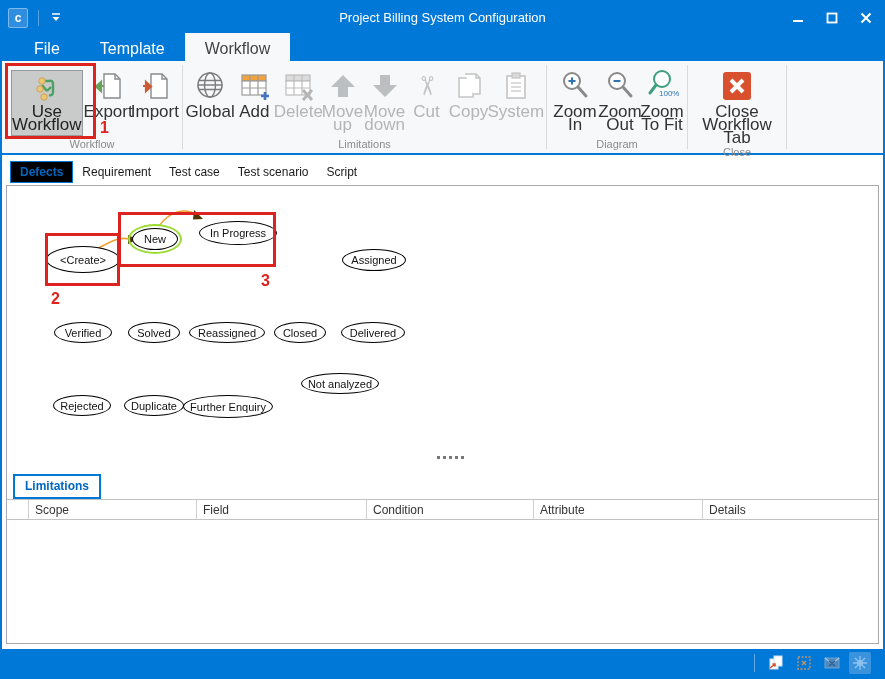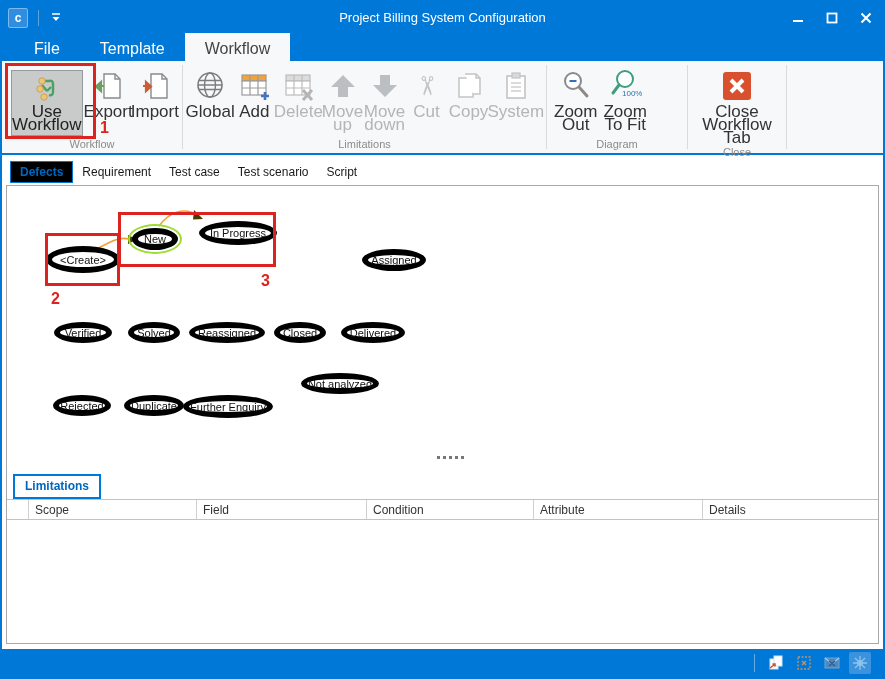--- a/index.html
+++ b/index.html
@@ -54,21 +54,21 @@
   .ann-num { position:absolute; color:#dd2320; font-weight:bold; font-size:16px; pointer-events:none; }
   .ribbon-bottom-line { height:2px; background:#0078d7; flex:0 0 auto; }
   
   .doc-tabs { height:30px; background:#fff; display:flex; align-items:center; padding:4px 4px 0 8px; flex:0 0 auto; }
   .doc-tab { font-size:12px; color:#1a1a1a; padding:3px 9px; }
   .doc-tab.active { color:#0067c0; font-weight:bold; border:1px solid #0078d7; background:#000000; }
   
   .main-box { margin:0 4px; border:1px solid #a9a9a9; flex:1; display:flex; flex-direction:column; background:#fff; overflow:hidden; }
   .diagram { position:relative; height:286px; background:#fff; flex:0 0 auto; }
   .dnode {
-    position:absolute; border:6px solid #000000; border-radius:50%;
+    position:absolute; border:1px solid #000000; border-radius:50%;
     background:#fff; display:flex; align-items:center; justify-content:center;
     font-size:11px; color:#111; white-space:nowrap;
   }
   .dnode.selected { outline:2px solid #9ddc32; outline-offset:2px; }
   .arrow-layer { position:absolute; left:0; top:0; width:100%; height:100%; }
   .splitter-dots { position:absolute; left:430px; top:270px; display:flex; gap:3px; }
   .splitter-dots i { width:3px; height:3px; background:#777; display:block; }
   
   .lim-tabs { height:27px; display:flex; align-items:flex-end; padding-left:6px; flex:0 0 auto; }
   .lim-tab { font-size:12px; font-weight:bold; color:#0067c0; border:2px solid #0078d7; background:#fff; padding:3px 10px 4px; }
@@ -249,20 +249,30 @@
     </div>
     <div class="rgroup-sep"></div>
 
     <div class="rgroup" style="width:140px;">
       <div class="rgroup-body">
         <div class="rbtn">
           <span class="ricon">
             <svg width="32" height="32" viewBox="0 0 32 32">
               <circle cx="13" cy="11" r="8" fill="#fff" stroke="#8a8a8a" stroke-width="2"></circle>
               <path d="M19 17 L27 26" stroke="#8a8a8a" stroke-width="3" stroke-linecap="round"></path>
+              <path d="M9.5 11 h7 M13 7.5 v7" stroke="#2e74b5" stroke-width="2"></path>
+            </svg>
+          </span>
+          <span class="rlabel">Zoom In</span>
+        </div>
+        <div class="rbtn">
+          <span class="ricon">
+            <svg width="32" height="32" viewBox="0 0 32 32">
+              <circle cx="13" cy="11" r="8" fill="#fff" stroke="#8a8a8a" stroke-width="2"></circle>
+              <path d="M19 17 L27 26" stroke="#8a8a8a" stroke-width="3" stroke-linecap="round"></path>
               <path d="M9.5 11 h7" stroke="#2e74b5" stroke-width="2"></path>
             </svg>
           </span>
           <span class="rlabel">Zoom
 Out</span>
         </div>
         <div class="rbtn">
           <span class="ricon">
             <svg width="34" height="34" viewBox="0 0 34 34">
               <circle cx="17" cy="10" r="8" fill="#fff" stroke="#3f9e7c" stroke-width="2"></circle>
@@ -314,21 +324,21 @@
       <svg class="arrow-layer" width="885" height="286">
         <path d="M84 66 C100 58 110 50 122 53" fill="none" stroke="#f0a030" stroke-width="1.6"></path>
         <polygon points="121,49 130,53.5 121,58" fill="#4d3800"></polygon>
         <path d="M152 40 C162 26 178 20 191 30" fill="none" stroke="#f0a030" stroke-width="1.6"></path>
         <polygon points="187,24 196,33 186,33.5" fill="#4d3800"></polygon>
       </svg>
       <div id="diagram-nodes">
           <div class="dnode" style="left: 39px; top: 60px; width: 74px; height: 27px;">&lt;Create&gt;</div>
           <div class="dnode selected" style="left: 125px; top: 42px; width: 46px; height: 22px;">New</div>
           <div class="dnode" style="left: 192px; top: 35px; width: 78px; height: 24px;">In Progress</div>
-          <div class="dnode" style="left: 355px; top: 63px; width: 64px; height: 22px;">Assigned</div>
+          <div class="dnode" style="left: 335px; top: 63px; width: 64px; height: 22px;">Assigned</div>
           <div class="dnode" style="left: 47px; top: 136px; width: 58px; height: 21px;">Verified</div>
           <div class="dnode" style="left: 121px; top: 136px; width: 52px; height: 21px;">Solved</div>
           <div class="dnode" style="left: 182px; top: 136px; width: 76px; height: 21px;">Reassigned</div>
           <div class="dnode" style="left: 267px; top: 136px; width: 52px; height: 21px;">Closed</div>
           <div class="dnode" style="left: 334px; top: 136px; width: 64px; height: 21px;">Delivered</div>
           <div class="dnode" style="left: 294px; top: 187px; width: 78px; height: 21px;">Not analyzed</div>
           <div class="dnode" style="left: 46px; top: 209px; width: 58px; height: 21px;">Rejected</div>
           <div class="dnode" style="left: 117px; top: 209px; width: 60px; height: 21px;">Duplicate</div>
           <div class="dnode" style="left: 176px; top: 209px; width: 90px; height: 23px;">Further Enquiry</div>
         </div>

